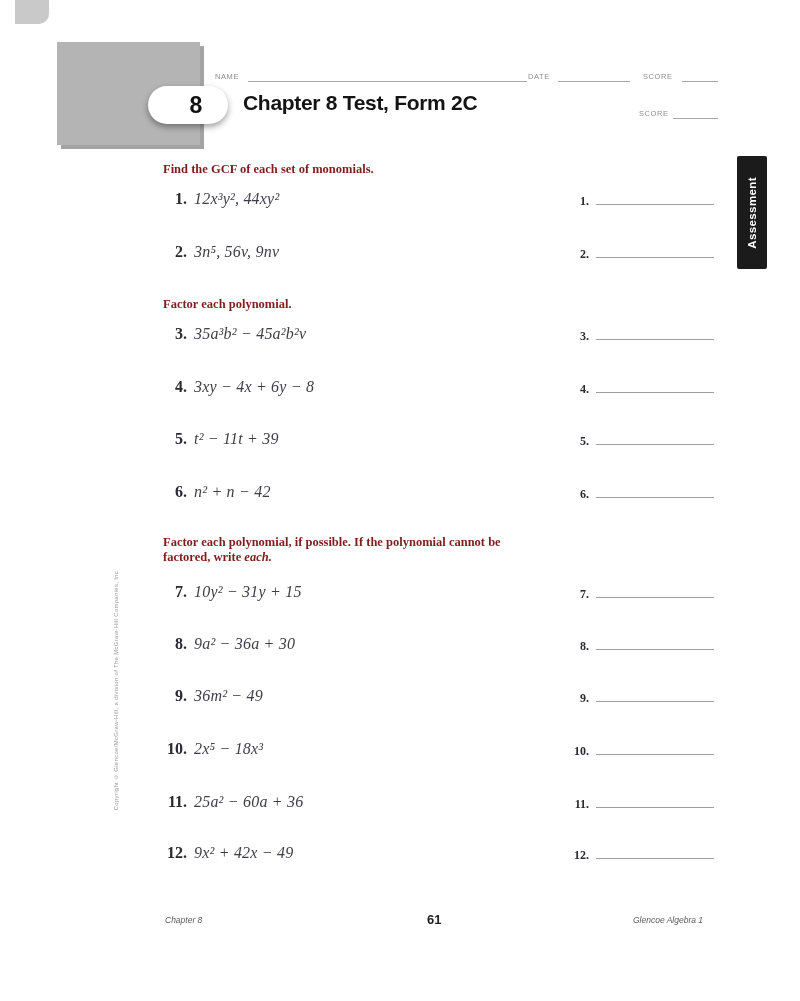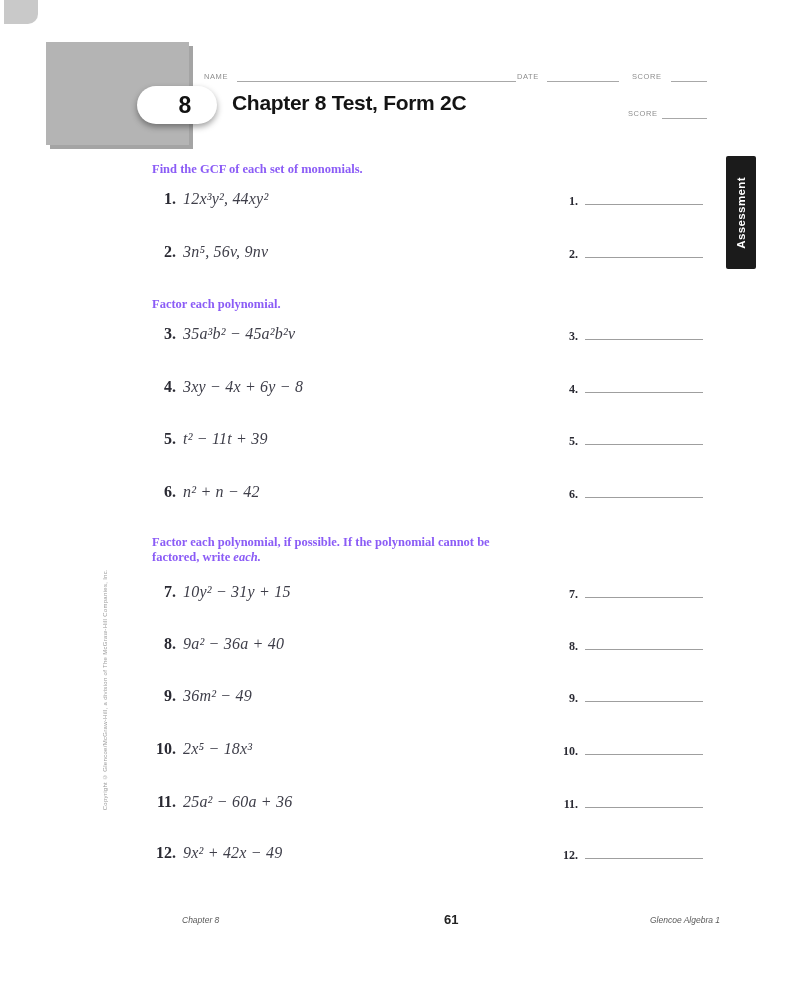--- a/index.html
+++ b/index.html
@@ -1,17 +1,17 @@
 <!DOCTYPE html>
 <html><head>
 <meta charset="utf-8">
 <style>
   html,body{margin:0;padding:0;}
   body{width:800px;height:1001px;background:#ffffff;overflow:hidden;}
-  .page{position:absolute;left:4px;top:0;width:764px;height:1001px;background:#fff;
+  .page{position:absolute;left:15px;top:0;width:764px;height:1001px;background:#fff;
         font-family:"Liberation Serif","DejaVu Serif",serif;color:#222;}
   .abs{position:absolute;}
   
   .corner{left:0;top:0;width:34px;height:24px;background:#c9c9c9;border-bottom-right-radius:10px;}
   
   .chsq{left:42px;top:42px;width:143px;height:103px;background:#b4b4b4;
         box-shadow:4px 4px 0 rgba(90,90,90,.55);}
   
   .badge{left:133px;top:86px;width:80px;height:38px;background:#fff;border-radius:19px;
          box-shadow:0 3px 6px rgba(0,0,0,.38);text-align:center;padding-left:16px;box-sizing:border-box;
@@ -23,32 +23,32 @@
   .flabel{font-family:"Liberation Sans","DejaVu Sans",sans-serif;font-size:7.5px;color:#8e8e8e;
           letter-spacing:.6px;}
   .fline{border-bottom:1px solid #a8a8a8;height:0;}
   
   .sidetab{left:722px;top:156px;width:30px;height:113px;background:#1b1b1b;border-radius:2px;
            display:flex;align-items:center;justify-content:center;}
   .sidetab span{writing-mode:vertical-rl;transform:rotate(180deg);color:#fff;
                 font-family:"Liberation Sans","DejaVu Sans",sans-serif;font-weight:bold;font-size:11.5px;
                 letter-spacing:.4px;}
   
-  .ins{left:148px;width:390px;font-weight:bold;font-size:12.5px;color:#8b5cf6;line-height:14.5px;}
+  .ins{left:148px;width:390px;font-weight:bold;font-size:12.5px;color:#7f1d1d;line-height:14.5px;}
   .ins .ins-em{font-style:italic;}
   
   .prob{left:148px;font-size:16px;color:#3e3e49;white-space:nowrap;}
   .pnum{display:inline-block;width:24px;text-align:right;font-weight:bold;color:#2a2a33;}
   .pexpr{margin-left:7px;font-style:italic;letter-spacing:.2px;}
   
   .ans{left:548px;font-size:12px;white-space:nowrap;}
   .anum{display:inline-block;width:26px;text-align:right;font-weight:bold;color:#2a2a33;}
   .aline{display:inline-block;width:118px;border-bottom:1px solid #9f9f9f;height:12px;margin-left:7px;}
   
-  .foot{font-family:"Liberation Sans","DejaVu Sans",sans-serif;color:#5a5a5a;font-size:8.5px;font-style:italic;margin-left:28px;}
+  .foot{font-family:"Liberation Sans","DejaVu Sans",sans-serif;color:#5a5a5a;font-size:8.5px;font-style:italic;}
   .fpage{font-family:"Liberation Sans","DejaVu Sans",sans-serif;font-weight:bold;font-size:13px;color:#222;
          font-style:normal;}
   
   .copyv{left:98px;top:545px;height:290px;display:flex;align-items:center;}
   .copyv span{writing-mode:vertical-rl;transform:rotate(180deg);font-family:"Liberation Sans",sans-serif;
               font-size:6px;color:#9a9a9a;letter-spacing:.3px;}
 </style>
 </head>
 <body>
 
@@ -104,21 +104,21 @@
   </div>
 
   <div class="abs ins" style="top:535px;width:380px">
     <span>Factor each polynomial, if possible. If the polynomial cannot be factored, write</span>
     <span class="ins-em">each.</span>
   </div>
   <div class="abs prob" style="top:583px">
     <span class="pnum">7.</span><span class="pexpr">10y² − 31y + 15</span>
   </div>
   <div class="abs prob" style="top:635px">
-    <span class="pnum">8.</span><span class="pexpr">9a² − 36a + 40</span>
+    <span class="pnum">8.</span><span class="pexpr">9a² − 36a + 30</span>
   </div>
   <div class="abs prob" style="top:687px">
     <span class="pnum">9.</span><span class="pexpr">36m² − 49</span>
   </div>
   <div class="abs prob" style="top:740px">
     <span class="pnum">10.</span><span class="pexpr">2x⁵ − 18x³</span>
   </div>
   <div class="abs prob" style="top:793px">
     <span class="pnum">11.</span><span class="pexpr">25a² − 60a + 36</span>
   </div>

